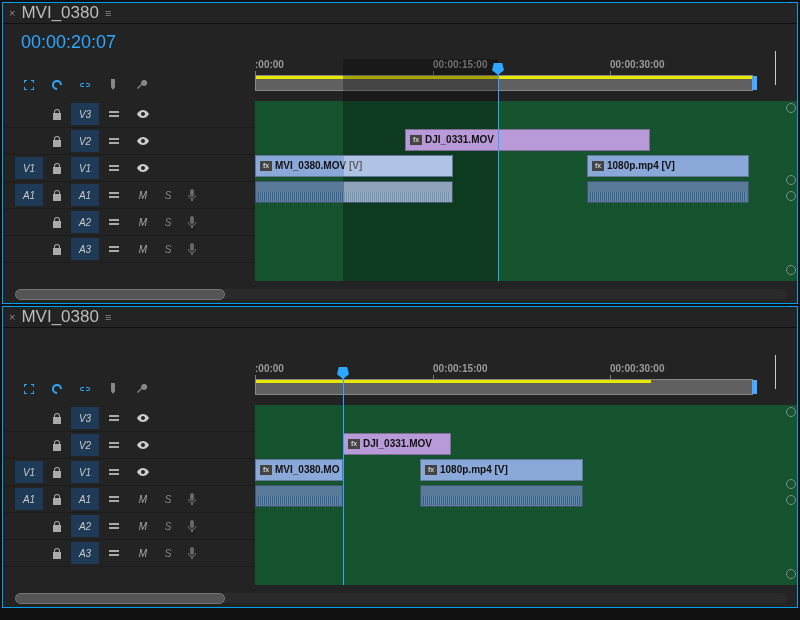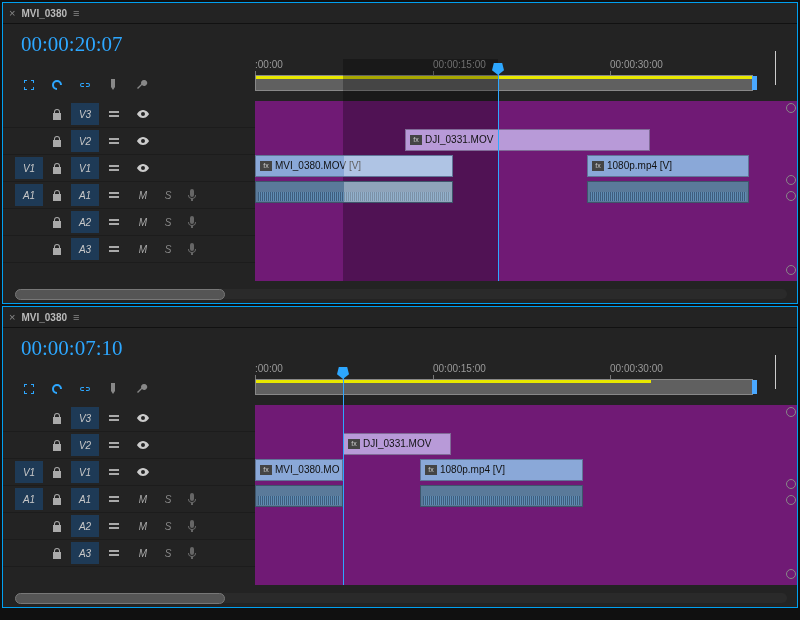--- a/index.html
+++ b/index.html
@@ -1,39 +1,39 @@
 <!DOCTYPE html>
 <html><head>
 <meta charset="utf-8">
 <style>
   body{margin:0;background:#101010;font-family:"Segoe UI",Arial,sans-serif;font-size:11px;color:#ccc;width:800px;}
   .panel{border:1px solid #00a0f0;background:#232323;margin:2px;height:302px;position:relative;box-sizing:border-box;}
   .tab-bar{height:20px;display:flex;align-items:center;border-bottom:1px solid #111;}
   .tab-close{color:#888;padding:0 6px;}
-  .tab-title{color:#bbb;font-size:10px;font-weight:bold;}
+  .tab-title{color:#bbb;font-size:17px;}
   .tab-menu{color:#888;padding:0 6px;}
-  .timecode{color:#2da7ff;font-size:21px;font-family:Liberation Serif, serif;padding:8px 12px 8px 18px;letter-spacing:0;}
+  .timecode{color:#2da7ff;font-size:18px;font-family:Liberation Sans, sans-serif;padding:8px 12px 8px 18px;letter-spacing:0;}
   .toolbar{position:absolute;top:70px;left:12px;display:flex;gap:0;align-items:center;}
   .tool{width:28px;height:24px;display:flex;align-items:center;justify-content:center;color:#2da7ff;}
   .tool.dim{color:#888;}
   .layout{position:absolute;top:98px;left:0;right:0;bottom:22px;display:flex;}
   .track-header{width:252px;flex:none;font-style:italic;}
   .track-row{height:26px;display:flex;align-items:center;border-bottom:1px solid rgba(0,0,0,.2);}
   .th-cell{height:22px;display:flex;align-items:center;justify-content:center;font-size:10px;color:#c8c8c8;}
   .th-src{width:28px;background:#1e3a56;margin-left:12px;}
   .th-src.off{background:transparent;}
   .th-lock{width:28px;}
   .th-tgt{width:28px;background:#1e3a56;}
   .th-sync{width:30px;}
   .th-out{width:28px;}
   .th-mute{width:22px;}
   .th-solo{width:22px;}
   .th-mic{width:26px;}
   .icon{width:14px;height:14px;}
-  .tracks{flex:1;position:relative;background:#701a75;}
+  .tracks{flex:1;position:relative;background:#14532d;font-weight:bold;}
   .ruler{position:absolute;top:-42px;left:0;right:10px;height:14px;color:#9a9a9a;font-size:10px;}
   .ruler span{position:absolute;}
   .ruler-tick{position:absolute;width:1px;height:10px;background:#777;top:12px;}
   .work-bar{position:absolute;left:0;height:14px;background:#606060;top:-26px;border:1px solid #888;}
   .work-y{position:absolute;left:0;height:3px;background:#e8e800;top:0;}
   .work-handle{position:absolute;right:-5px;top:0;width:5px;height:14px;background:#4aa8ff;}
   .row{position:absolute;left:0;right:0;height:26px;}
   .clip{position:absolute;height:22px;top:2px;font-size:10px;color:#111;padding-left:4px;line-height:20px;white-space:nowrap;overflow:hidden;border:1px solid rgba(0,0,0,.3);box-sizing:border-box;}
   .clip.v{background:#8aa8d8;}
   .clip.p{background:#b89ad8;}
@@ -290,21 +290,20 @@
       <div class="hs-track"></div>
       <div class="hs-thumb" style="left:0px;width:208px"></div>
     </div>
   </div>
     <div class="panel">
     <div class="tab-bar">
       <span class="tab-close">×</span>
       <span class="tab-title">MVI_0380</span>
       <span class="tab-menu">≡</span>
     </div>
-    <div class="timecode">00:00:07:10</div>
     <div class="toolbar">
       <div class="tool">
           <svg class="icon" viewBox="0 0 14 14">
             <path fill="currentColor" d="M2 2h3v1H3v2H2zM9 2h3v3h-1V3H9zM2 9h1v2h2v1H2zM11 9h1v3H9v-1h2z"></path>
           </svg>
         </div>
       <div class="tool">
           <svg class="icon" viewBox="0 0 14 14">
             <path fill="currentColor" d="M7 2a5 5 0 015 5h-2a3 3 0 10-3 3v2a5 5 0 110-10z"></path>
           </svg>

